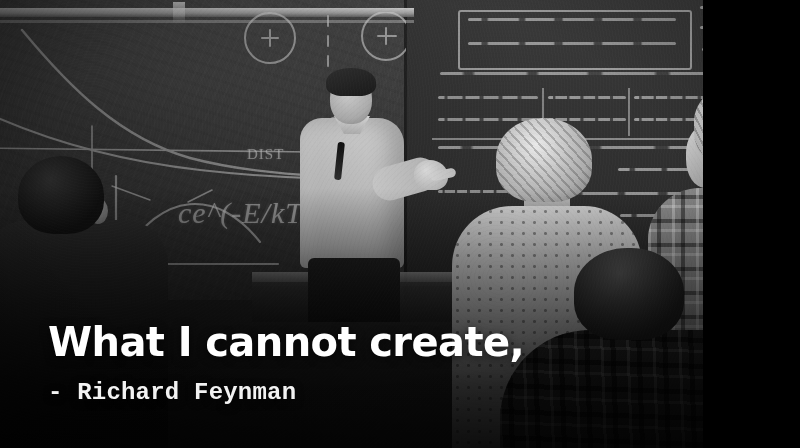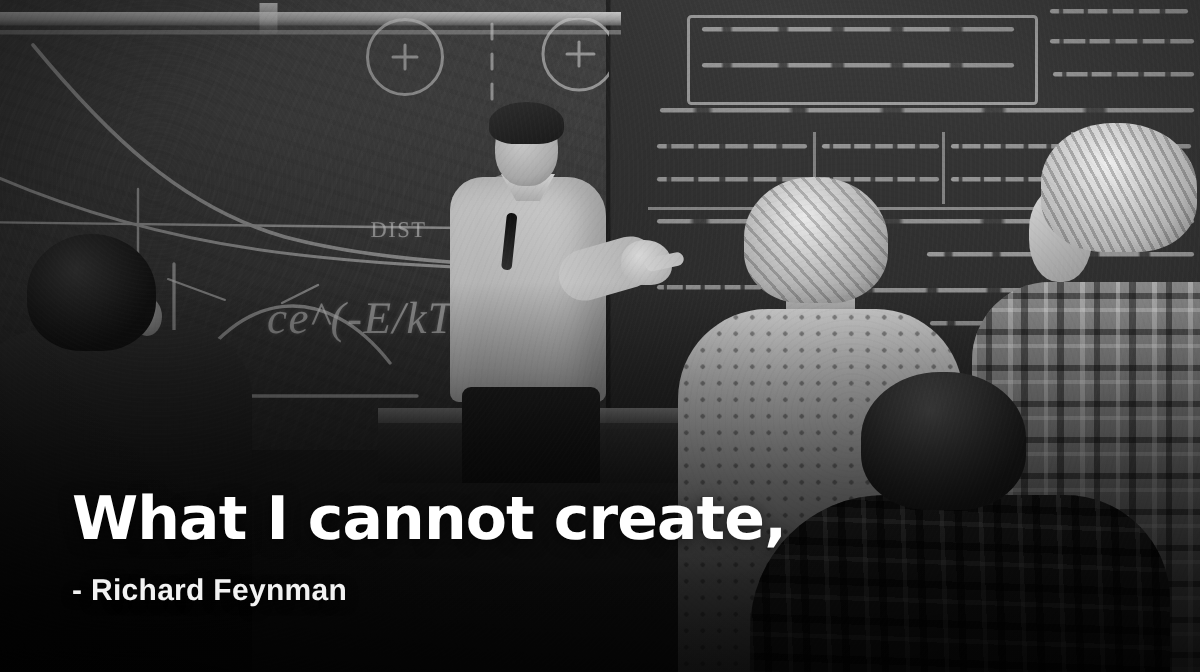--- a/index.html
+++ b/index.html
@@ -1,21 +1,21 @@
 <!DOCTYPE html>
 <html><head>
 <meta charset="utf-8">
 <title>Feynman Quote Card</title>
 <style>
   html,body{margin:0;padding:0;background:#000;}
   body{font-family:"Liberation Sans", sans-serif;}
 
   .stage{
     position:relative;
-    width:800px;height:448px;
+    width:703px;height:448px;
     overflow:hidden;
     background:#141618;
     filter:grayscale(100%);
     -webkit-filter:grayscale(100%);
   }
 
   
   .photo{position:absolute;inset:0;overflow:hidden;background:#22272a;}
 
   
@@ -273,23 +273,23 @@
     font-weight:700;
     font-size:40px;
     line-height:46px;
     letter-spacing:-0.6px;
     white-space:nowrap;
     text-shadow:0 2px 10px rgba(0,0,0,.65);
   }
   .attribution{
     margin-top:14px;
     color:#f2f2f2;
-    font-family:Liberation Sans, sans-serif;
+    font-family:Liberation Mono, monospace;
     font-weight:700;
-    font-size:20px;
+    font-size:24px;
     letter-spacing:.2px;
     white-space:nowrap;
     text-shadow:0 2px 8px rgba(0,0,0,.7);
   }
 </style>
 </head>
 <body>
 
 <div class="stage">
 

